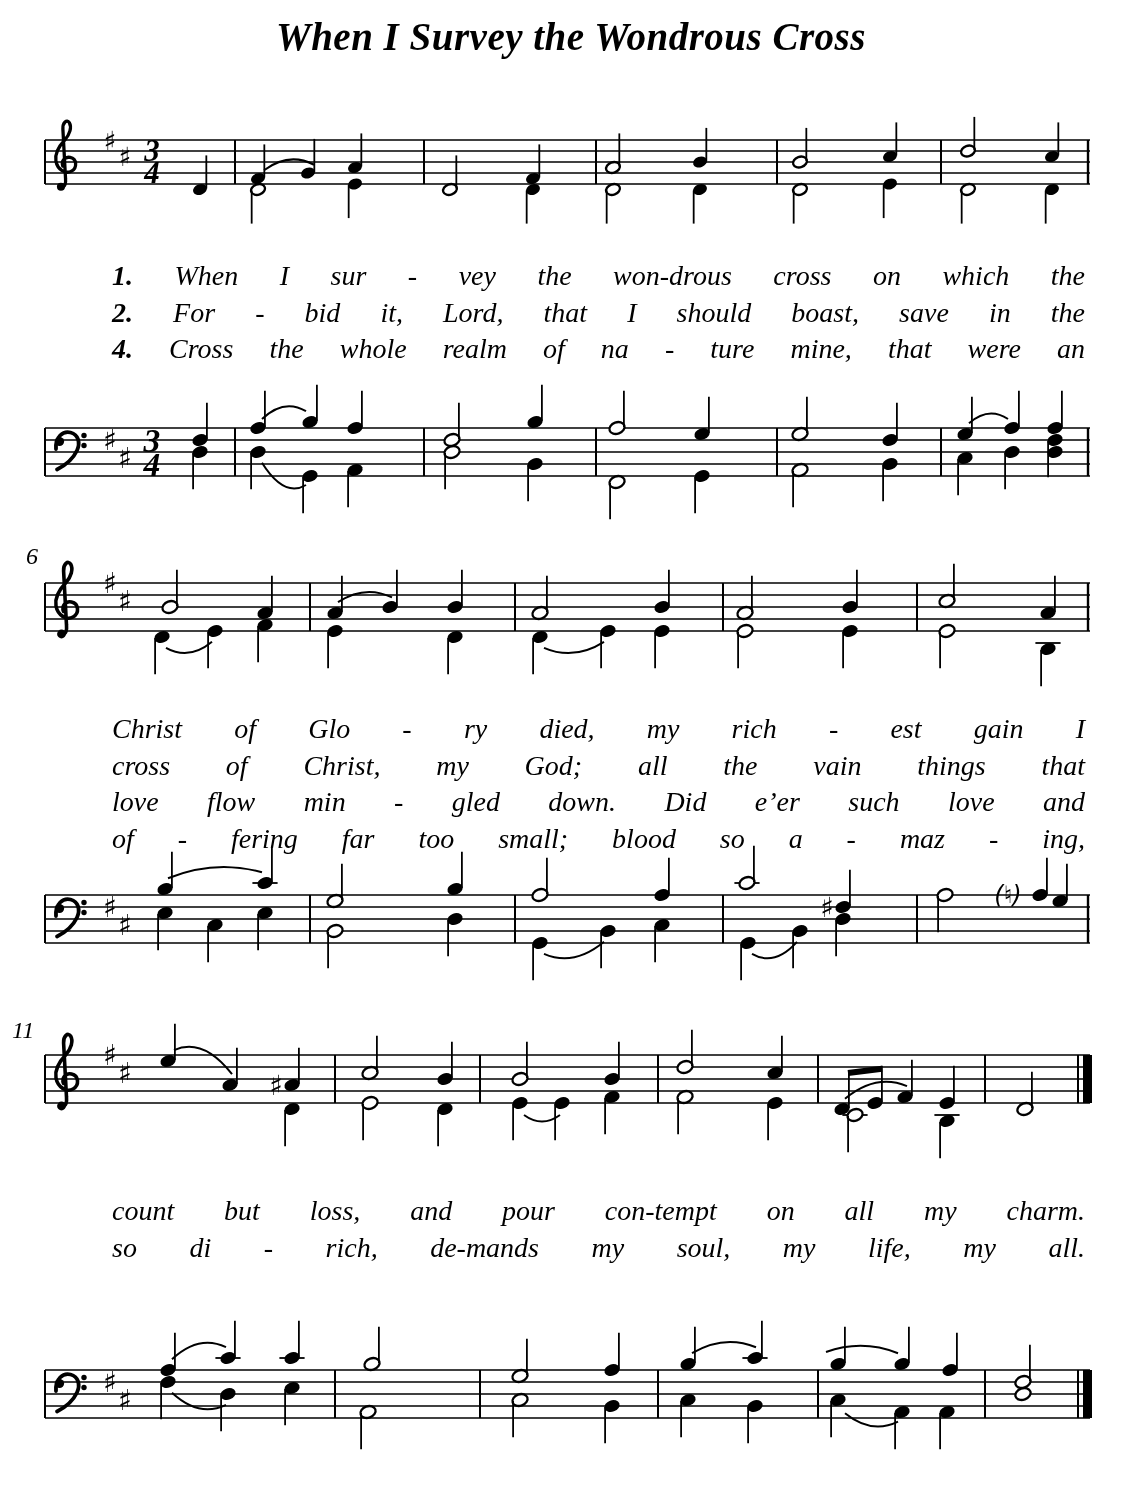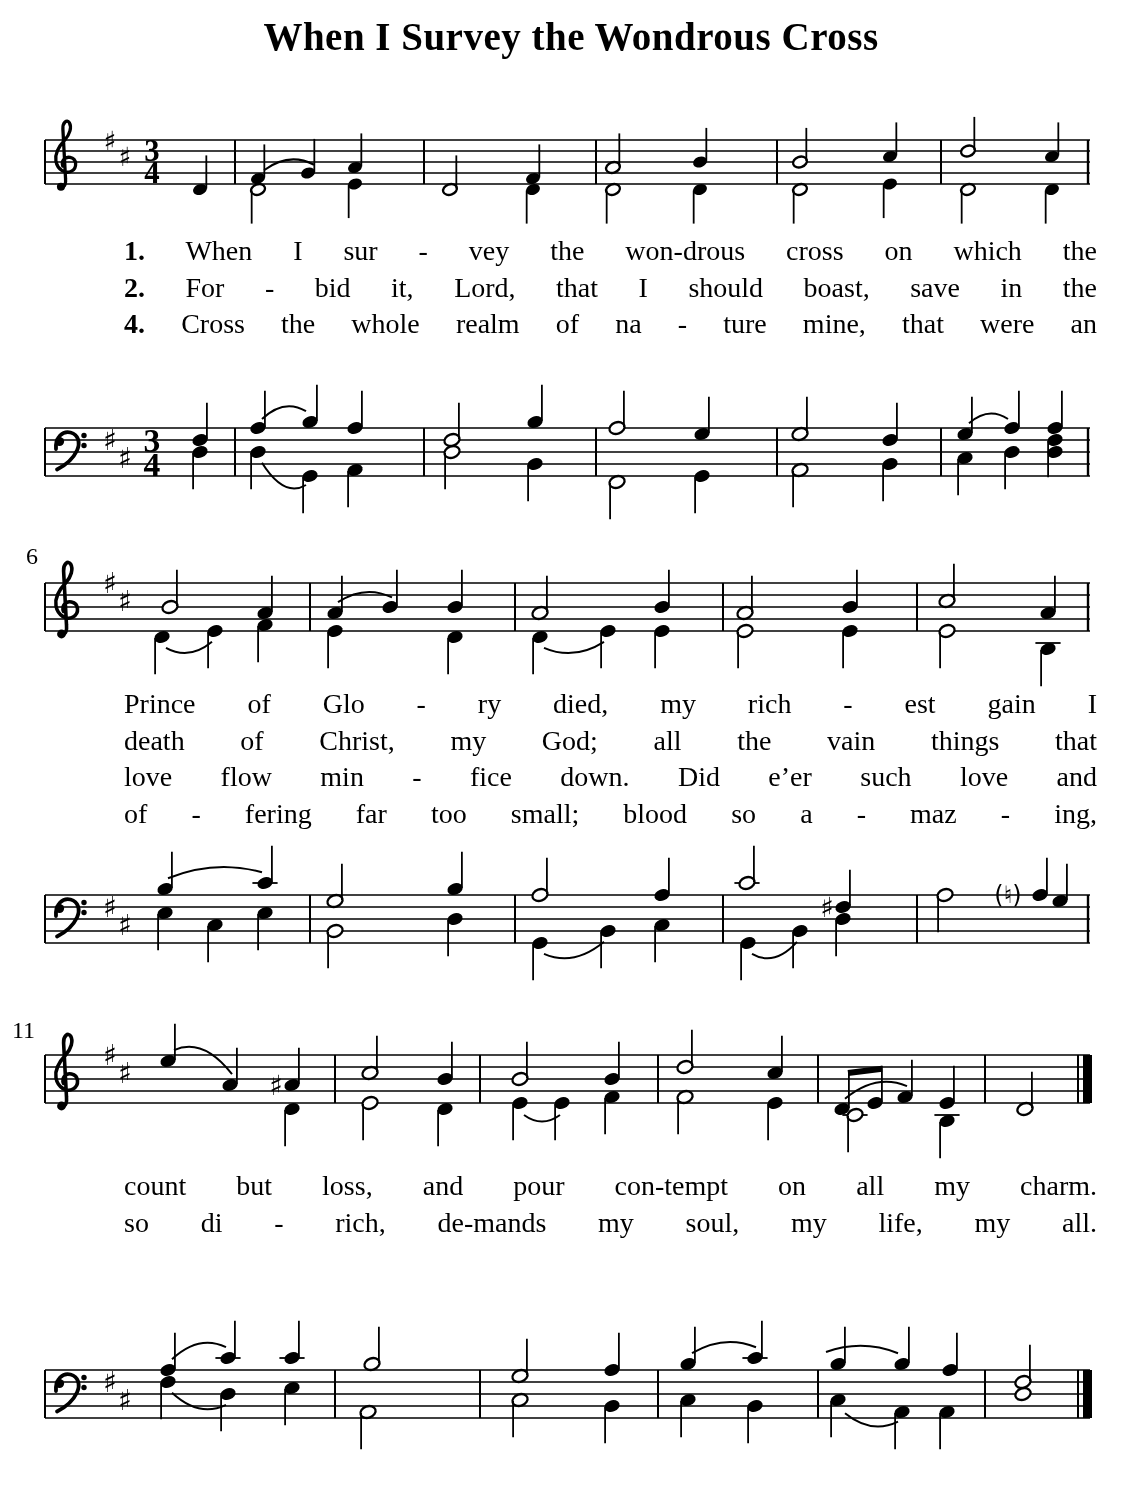--- a/index.html
+++ b/index.html
@@ -1,21 +1,21 @@
 <!DOCTYPE html>
 <html><head>
 <meta charset="utf-8">
 <style>
   html,body{margin:0;padding:0;background:#ffffff;}
   #sheet{position:relative;width:1142px;height:1486px;background:#fff;overflow:hidden;
-         font-family:"Liberation Serif",serif;color:#000;}
+         font-family:"Liberation Serif",serif;color:#000;font-style:italic;}
   #title{position:absolute;top:14px;left:0;width:1142px;text-align:center;
          font-size:39px;font-weight:600;letter-spacing:.5px;margin:0;}
   .staff-svg{position:absolute;left:0;width:1142px;height:170px;}
-  .lyrics-block{position:absolute;left:124px;width:973px;}
+  .lyrics-block{position:absolute;left:112px;width:973px;margin-top:25px;}
   .lyric-line{height:36.6px;line-height:36.6px;font-size:28px;white-space:nowrap;
               text-align:justify;text-align-last:justify;}
   .lyric-line .vnum{font-weight:bold;}
   .measure-number{position:absolute;font-size:24px;font-family:"Liberation Serif",serif;}
   svg{overflow:visible;}
 </style>
 </head>
 <body>
 
 <div id="sheet">
@@ -748,22 +748,22 @@
         <path d="M845,1413.2 Q871.5,1434.6 898,1421.6" fill="none" stroke="#000" stroke-width="2"></path>
       </svg>
     </div>
 
   <div class="lyrics-block" id="lyrics-0" style="top:233px;">
       <div class="lyric-line"><span class="vnum">1.</span> <span>When I sur - vey the won-drous cross on which the</span></div>
       <div class="lyric-line"><span class="vnum">2.</span> <span>For - bid it, Lord, that I should boast, save in the</span></div>
       <div class="lyric-line"><span class="vnum">4.</span> <span>Cross the whole realm of na - ture mine, that were an</span></div>
     </div>
   <div class="lyrics-block" id="lyrics-1" style="top:686px;">
-      <div class="lyric-line"><span class="vnum"></span> <span>Prince of Glo - ry died, my rich - est gain I</span></div>
-      <div class="lyric-line"><span class="vnum"></span> <span>death of Christ, my God; all the vain things that</span></div>
-      <div class="lyric-line"><span class="vnum"></span> <span>love flow min - fice down. Did e’er such love and</span></div>
+      <div class="lyric-line"><span class="vnum"></span> <span>Christ of Glo - ry died, my rich - est gain I</span></div>
+      <div class="lyric-line"><span class="vnum"></span> <span>cross of Christ, my God; all the vain things that</span></div>
+      <div class="lyric-line"><span class="vnum"></span> <span>love flow min - gled down. Did e’er such love and</span></div>
       <div class="lyric-line"><span class="vnum"></span> <span>of - fering far too small; blood so a - maz - ing,</span></div>
     </div>
   <div class="lyrics-block" id="lyrics-2" style="top:1168px;">
       <div class="lyric-line"><span class="vnum"></span> <span>count but loss, and pour con-tempt on all my charm.</span></div>
       <div class="lyric-line"><span class="vnum"></span> <span>so di - rich, de-mands my soul, my life, my all.</span></div>
     </div>
 </div>
 
 </body></html>

